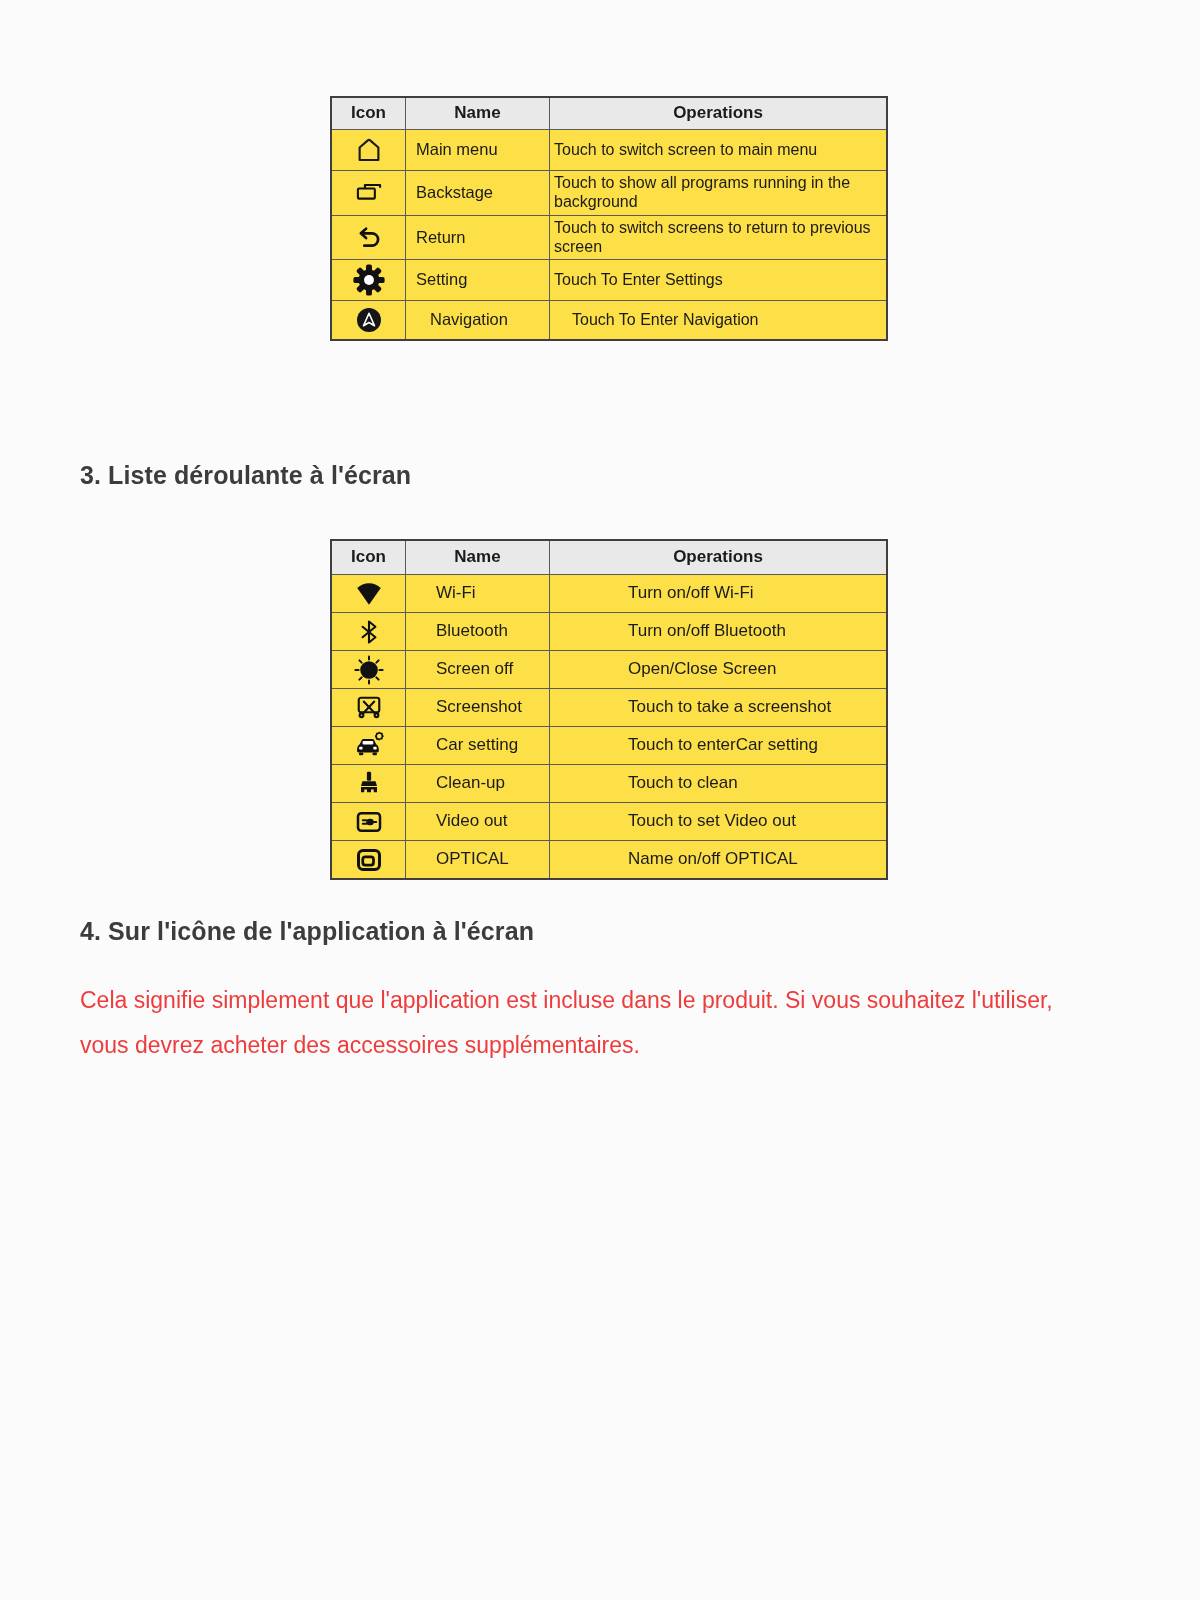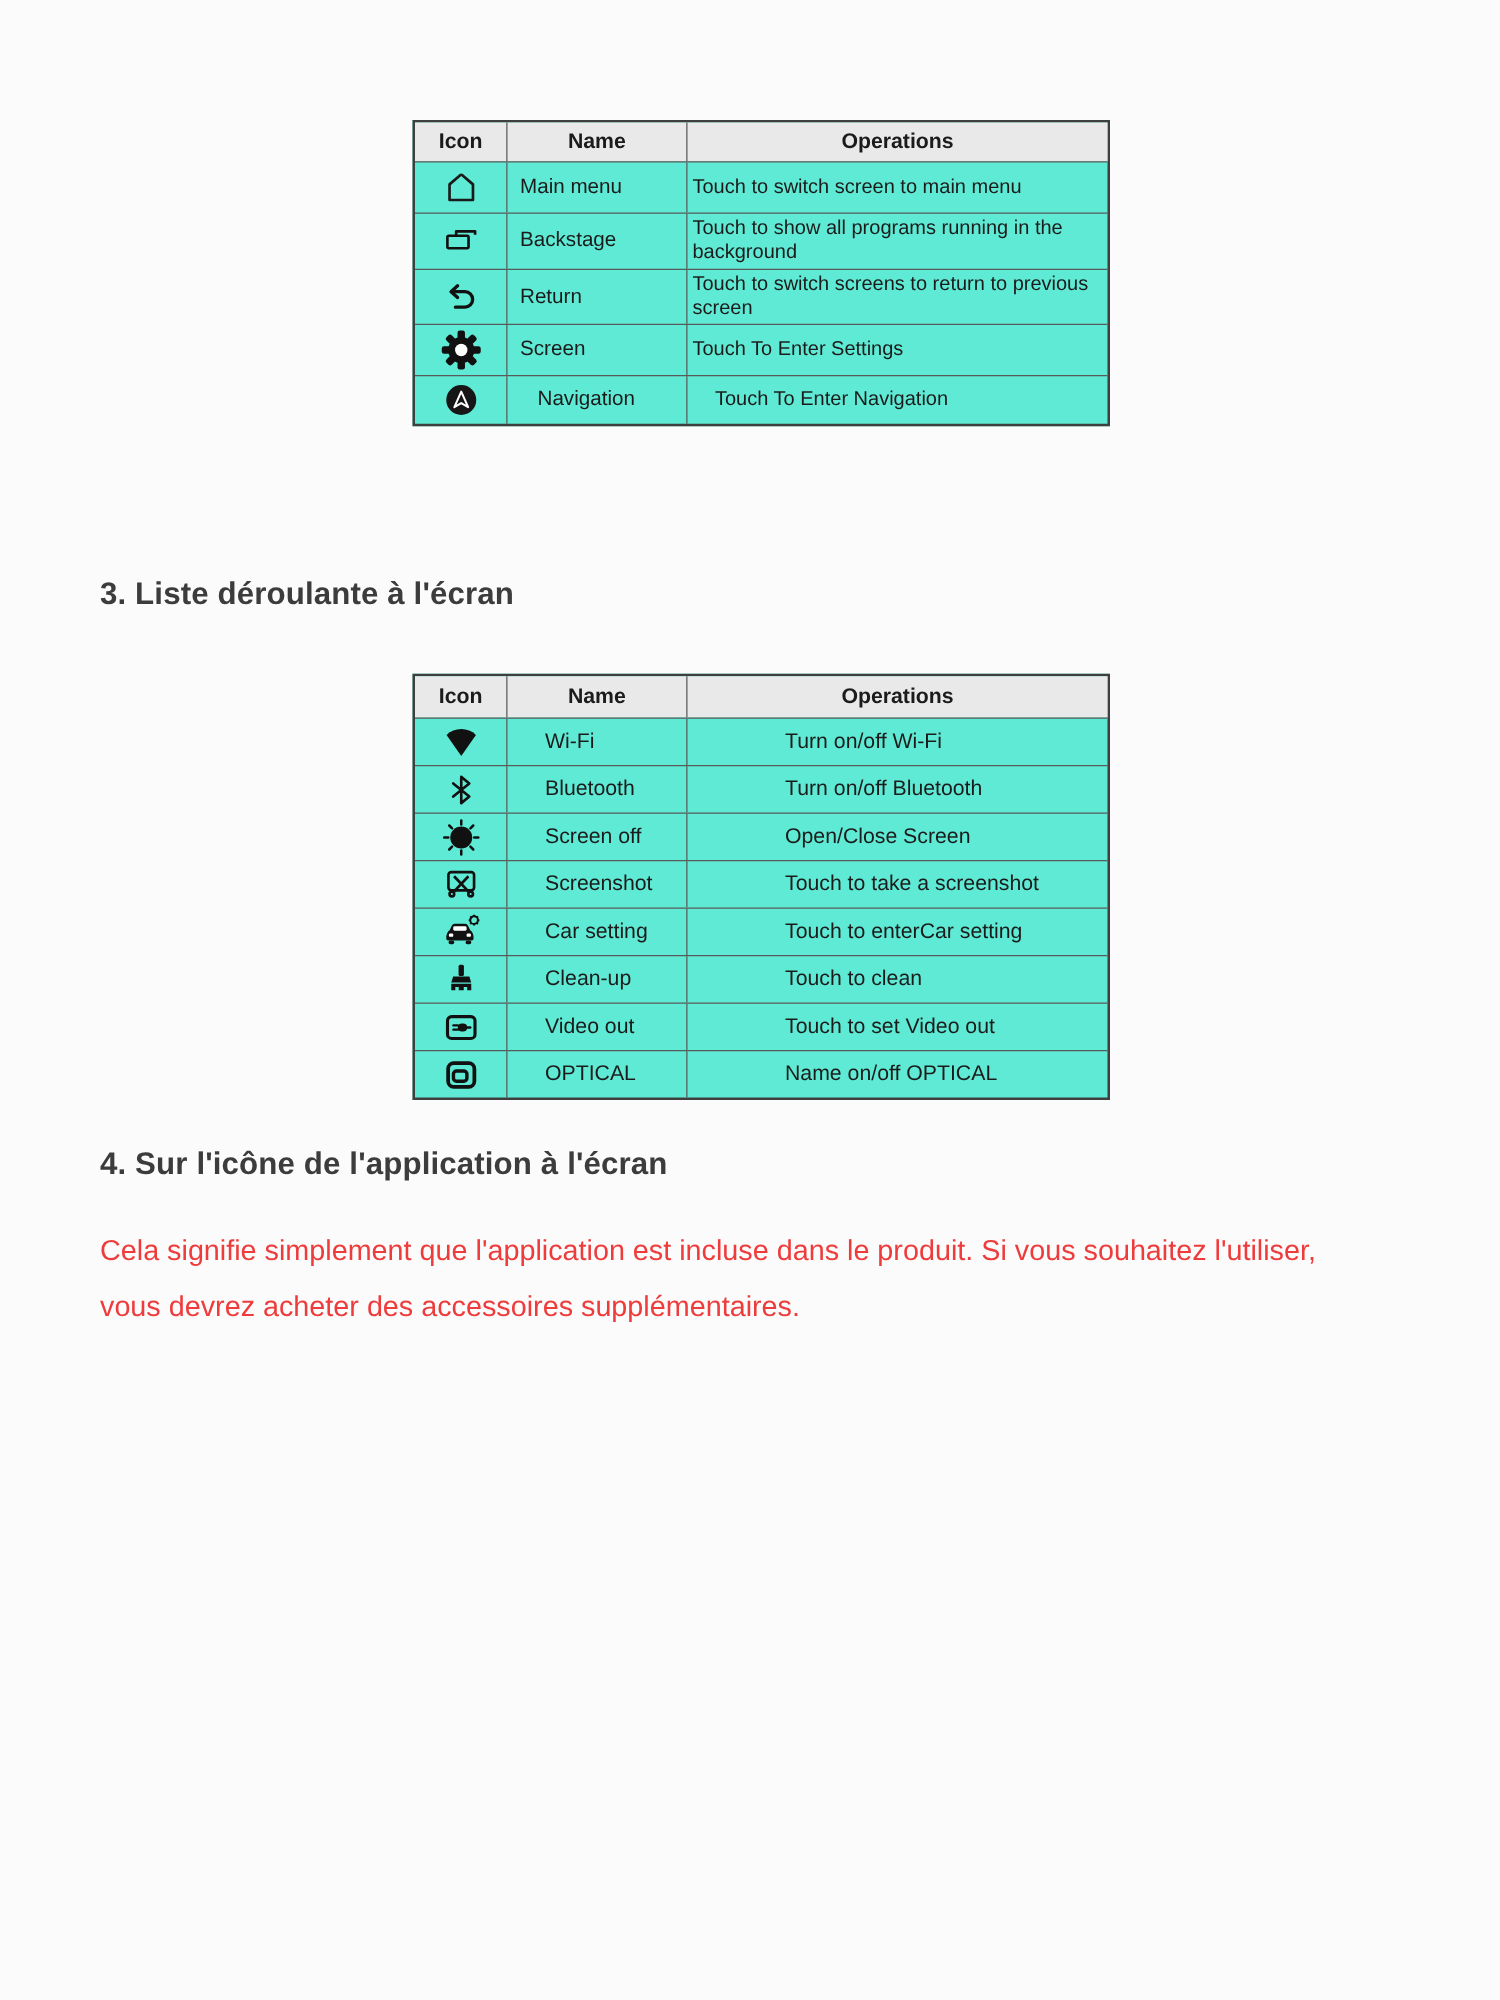--- a/index.html
+++ b/index.html
@@ -11,21 +11,21 @@
   }
   .page{
     position:relative;width:1200px;height:1600px;
     background:#fbfbfb;overflow:hidden;
   }
 
   
   .icon-table{
     position:absolute;width:558px;
     border:2.2px solid #3f3f3f;
-    background:#5eead4;
+    background:#fde047;
     box-sizing:border-box;
     color:#1b1b1b;
   }
   .t1{left:330px;top:96px;}
   .t2{left:330px;top:539px;}
   .trow{
     display:grid;
     grid-template-columns:73px 144px 1fr;
     border-top:1.6px solid #5a5a5a;
   }
@@ -130,21 +130,21 @@
               <rect x="9.9" y="1" width="4.2" height="5.2" rx="1.3" transform="rotate(180 12 12)"></rect>
               <rect x="9.9" y="1" width="4.2" height="5.2" rx="1.3" transform="rotate(225 12 12)"></rect>
               <rect x="9.9" y="1" width="4.2" height="5.2" rx="1.3" transform="rotate(270 12 12)"></rect>
               <rect x="9.9" y="1" width="4.2" height="5.2" rx="1.3" transform="rotate(315 12 12)"></rect>
               <circle cx="12" cy="12" r="7.4"></circle>
             </g>
             <circle cx="12" cy="12" r="3.5" fill="#fff"></circle>
           </svg>
         </span>
       </div>
-      <div class="cell name-cell">Screen</div>
+      <div class="cell name-cell">Setting</div>
       <div class="cell ops-cell">Touch To Enter Settings</div>
     </div>
 
 
     <div class="trow r7">
       <div class="cell icon-box">
         <span>
           <svg width="30" height="30" viewBox="0 0 24 24">
             <circle cx="12" cy="12" r="9.6" fill="#161616"></circle>
             <path d="M12 6.6 L16.4 16.6 L12 14 L7.6 16.6 Z" fill="none" stroke="#fff" stroke-width="1.3" stroke-linejoin="round"></path>

